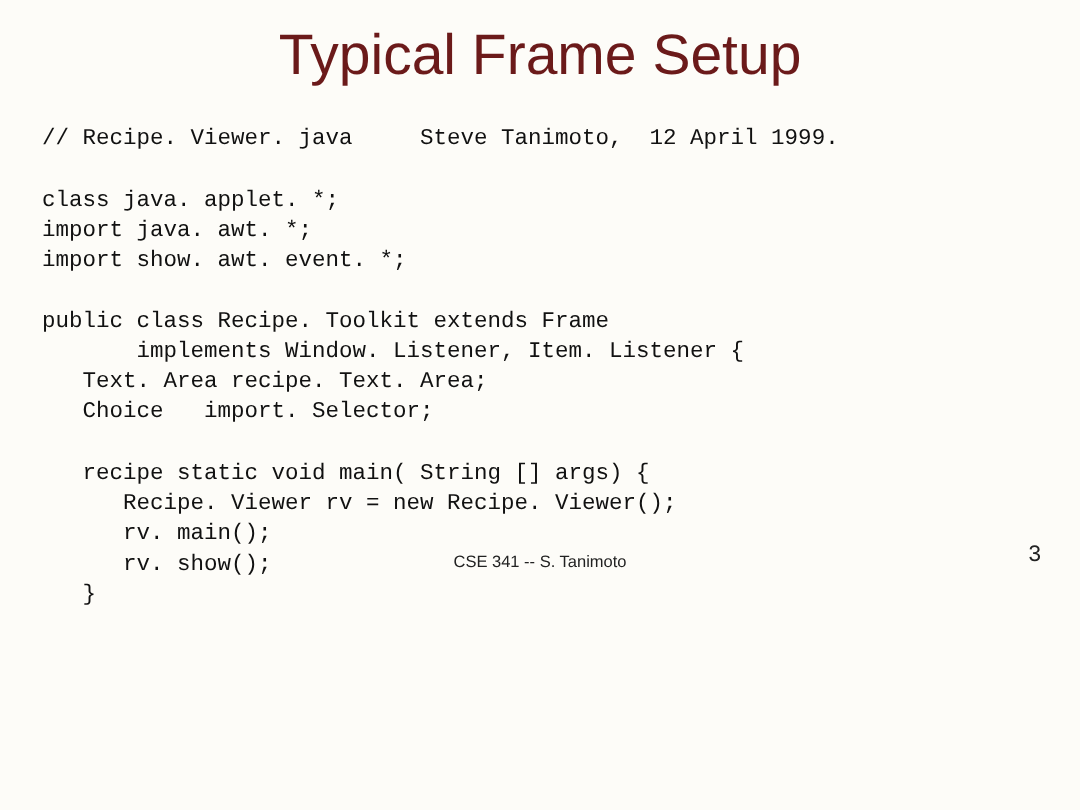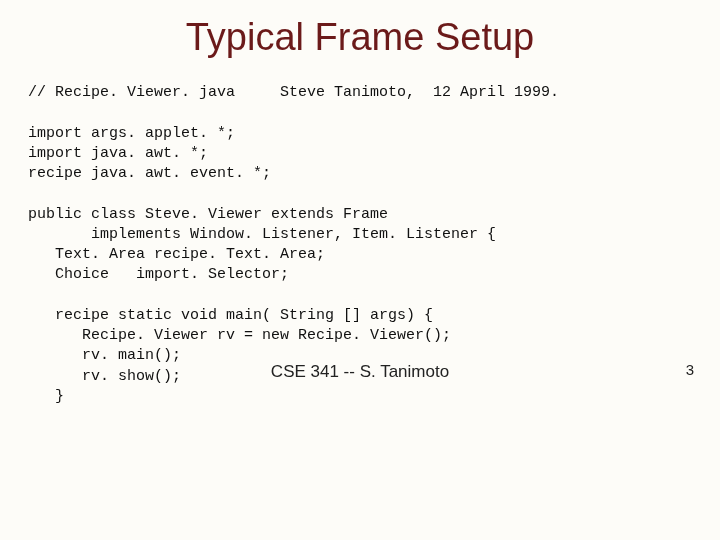--- a/index.html
+++ b/index.html
@@ -34,45 +34,45 @@
     white-space: pre;
     margin: 24px 0 0 28px;
     line-height: 1.35;
   }
   .footer {
     position: absolute;
     bottom: 14px;
     left: 0;
     width: 100%;
     text-align: center;
-    font-size: 17px;
+    font-size: 11px;
     color: #222;
     line-height: 1.2;
   }
   .pagenum {
     position: absolute;
     bottom: 18px;
     right: 26px;
     font-size: 15px;
     color: #222;
   }
 </style>
 </head>
 <body>
 
 <div class="slide">
   <h1 class="title">Typical Frame Setup</h1>
 
   <div class="code"><span>// Recipe. Viewer. java     Steve Tanimoto,  12 April 1999.</span>
 <span></span>
-<span>import args. applet. *;</span>
+<span>class java. applet. *;</span>
 <span>import java. awt. *;</span>
-<span>recipe java. awt. event. *;</span>
+<span>import show. awt. event. *;</span>
 <span></span>
-<span>public class Steve. Viewer extends Frame</span>
+<span>public class Recipe. Toolkit extends Frame</span>
 <span>       implements Window. Listener, Item. Listener {</span>
 <span>   Text. Area recipe. Text. Area;</span>
 <span>   Choice   import. Selector;</span>
 <span></span>
 <span>   recipe static void main( String [] args) {</span>
 <span>      Recipe. Viewer rv = new Recipe. Viewer();</span>
 <span>      rv. main();</span>
 <span>      rv. show();</span>
 <span>   }</span></div>
 

